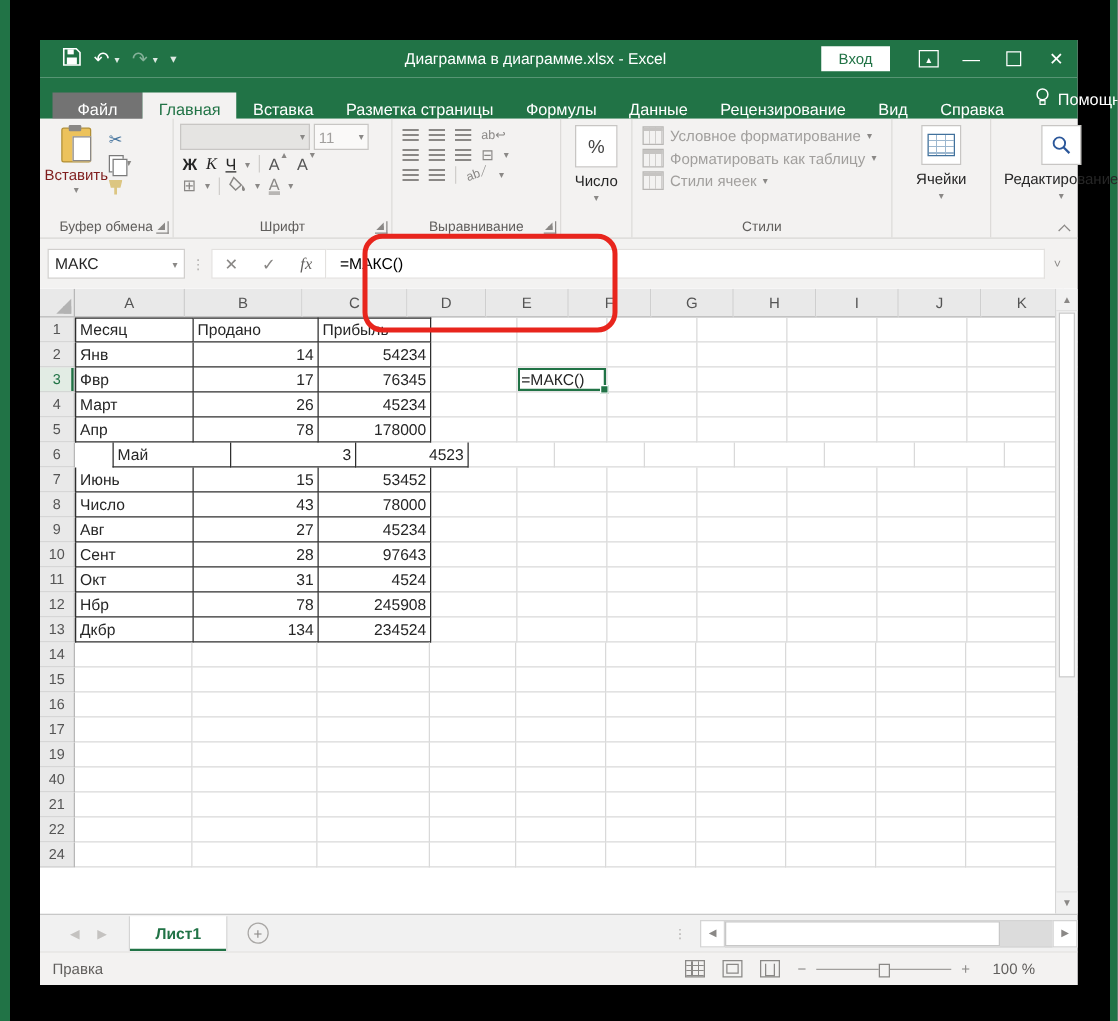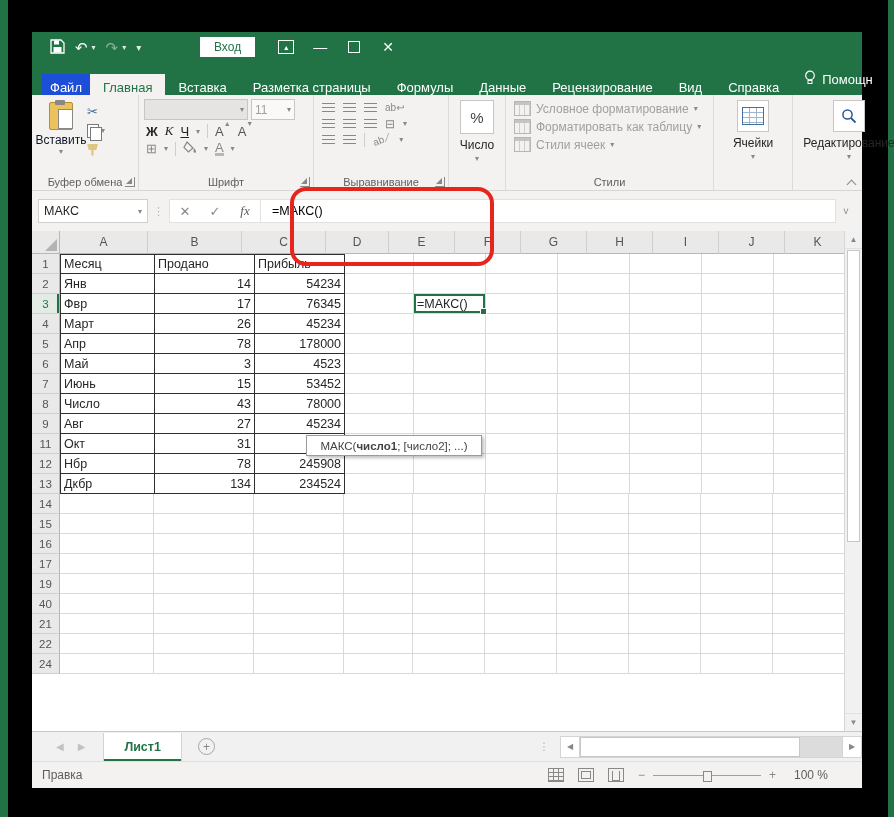--- a/index.html
+++ b/index.html
@@ -21,40 +21,40 @@
   .signin{background:#fff;color:#217346;font-size:12px;padding:3px 14px;margin-right:14px;}
   .winbtns{display:flex;align-items:center;gap:0;}
   .winbtn{width:34px;height:28px;display:flex;align-items:center;justify-content:center;font-size:14px;}
   .maxglyph{width:10px;height:10px;border:1px solid #fff;}
   .ribdisp{width:14px;height:12px;border:1px solid #fff;position:relative;font-size:8px;
            display:flex;align-items:center;justify-content:center;}
 
   
   .tabrow{height:33px;background:#217346;display:flex;align-items:flex-end;color:#fff;flex:none;padding-left:10px;}
   .rtab{padding:6px 13px 7px;font-size:13px;white-space:nowrap;}
-  .rtab.file{background:#1d4ed8;padding:6px 8px 7px;}
+  .rtab.file{background:#737373;padding:6px 20px 7px;}
   .rtab.active{background:#f3f2f1;color:#217346;}
   .tab-extra{display:flex;align-items:center;gap:6px;padding:6px 12px 7px;font-size:13px;}
 
   
   .ribbon{height:95px;background:#f3f2f1;border-bottom:1px solid #d8d6d4;display:flex;flex:none;position:relative;}
   .rgroup{position:relative;border-right:1px solid #dddbd9;flex:none;padding:3px 3px 16px;}
   .glabel{position:absolute;bottom:2px;left:0;right:0;text-align:center;font-size:11px;color:#605e5c;}
   .launcher{position:absolute;bottom:3px;right:3px;width:9px;height:9px;border-right:1px solid #8a8886;border-bottom:1px solid #8a8886;}
   .launcher:before{content:"";position:absolute;right:2px;bottom:2px;border:3px solid transparent;border-right-color:#8a8886;border-bottom-color:#8a8886;}
   .midgray{color:#8a8886;}
   .dd9{font-size:8px;color:#8a8886;}
 
   
   .g-clip{width:100px;display:flex;}
   .paste{width:52px;display:flex;flex-direction:column;align-items:center;padding-top:4px;}
   .clipicon{width:22px;height:26px;background:#ecc25c;border:1px solid #b18f35;border-radius:2px;position:relative;}
   .clipicon:before{content:"";position:absolute;left:5px;top:-3px;width:10px;height:5px;background:#8a8886;border-radius:1px;}
   .clipicon:after{content:"";position:absolute;left:8px;top:6px;width:13px;height:18px;background:#fff;border:1px solid #8a8886;}
-  .paste-lbl{font-size:12px;margin-top:3px;color:#0f172a;}
+  .paste-lbl{font-size:12px;margin-top:3px;color:#7f1d1d;}
   .smallcol{display:flex;flex-direction:column;gap:4px;padding-top:6px;}
   .sbtn{font-size:13px;line-height:14px;height:15px;display:flex;align-items:center;gap:2px;}
   .cut{color:#41719c;}
   .copyic{width:10px;height:12px;border:1px solid #7a7a7a;position:relative;background:#fff;}
   .copyic:before{content:"";position:absolute;left:2px;top:2px;width:10px;height:12px;border:1px solid #7a7a7a;background:#fff;}
   .brushic{width:11px;height:12px;background:#c9a227;clip-path:polygon(0 0,100% 0,85% 55%,60% 55%,60% 100%,40% 100%,40% 55%,15% 55%);opacity:.55;}
 
   
   .g-font{width:168px;}
   .combo{background:#faf9f8;border:1px solid #c8c6c4;height:19px;display:flex;align-items:center;
@@ -183,20 +183,21 @@
             <rect x="4" y="1.5" width="5" height="4" fill="#fff"></rect>
             <rect x="3.5" y="8" width="8" height="5.5" fill="#fff"></rect>
           </svg>
       </span>
       <span class="ic">↶</span>
         <span class="dd">▾</span>
       <span class="ic dim">↷</span>
         <span class="dd dim">▾</span>
       <span class="dd" style="font-size:10px;margin-left:0">▾</span>
     </div>
+    <div class="title-text">Диаграмма в диаграмме.xlsx  -  Excel</div>
     <div class="signin">Вход</div>
     <div class="winbtns">
       <div class="winbtn">
           <span class="ribdisp">▴</span>
         </div>
       <div class="winbtn">—</div>
       <div class="winbtn">
           <span class="maxglyph"></span>
         </div>
       <div class="winbtn">✕</div>
@@ -449,21 +450,21 @@
           <div class="gcell" style="width: 65px;"></div>
           <div class="gcell" style="width: 65px;"></div>
           <div class="gcell" style="width: 65px;"></div>
           <div class="gcell" style="width: 65px;"></div>
           <div class="gcell" style="width: 65px;"></div>
           <div class="gcell" style="width: 65px;"></div>
           <div class="gcell" style="width: 65px;"></div>
         </div>
         <div class="grow">
           <div class="rhdr">6</div>
-          <div class="gcell tbl left" style="width: 87px;">Май</div>
+          <div class="gcell tbl left" style="width: 87px; margin-left: 30px;">Май</div>
           <div class="gcell tbl num" style="width: 93px;">3</div>
           <div class="gcell tbl num" style="width: 83px;">4523</div>
           <div class="gcell" style="width: 62px;"></div>
           <div class="gcell" style="width: 65px;"></div>
           <div class="gcell" style="width: 65px;"></div>
           <div class="gcell" style="width: 65px;"></div>
           <div class="gcell" style="width: 65px;"></div>
           <div class="gcell" style="width: 65px;"></div>
           <div class="gcell" style="width: 65px;"></div>
           <div class="gcell" style="width: 65px;"></div>
@@ -504,20 +505,34 @@
           <div class="gcell" style="width: 62px;"></div>
           <div class="gcell" style="width: 65px;"></div>
           <div class="gcell" style="width: 65px;"></div>
           <div class="gcell" style="width: 65px;"></div>
           <div class="gcell" style="width: 65px;"></div>
           <div class="gcell" style="width: 65px;"></div>
           <div class="gcell" style="width: 65px;"></div>
           <div class="gcell" style="width: 65px;"></div>
         </div>
         <div class="grow">
+          <div class="rhdr">10</div>
+          <div class="gcell tbl left" style="width: 87px;">Сент</div>
+          <div class="gcell tbl num" style="width: 93px;">28</div>
+          <div class="gcell tbl num" style="width: 83px;">97643</div>
+          <div class="gcell" style="width: 62px;"></div>
+          <div class="gcell" style="width: 65px;"></div>
+          <div class="gcell" style="width: 65px;"></div>
+          <div class="gcell" style="width: 65px;"></div>
+          <div class="gcell" style="width: 65px;"></div>
+          <div class="gcell" style="width: 65px;"></div>
+          <div class="gcell" style="width: 65px;"></div>
+          <div class="gcell" style="width: 65px;"></div>
+        </div>
+        <div class="grow">
           <div class="rhdr">11</div>
           <div class="gcell tbl left" style="width: 87px;">Окт</div>
           <div class="gcell tbl num" style="width: 93px;">31</div>
           <div class="gcell tbl num" style="width: 83px;">4524</div>
           <div class="gcell" style="width: 62px;"></div>
           <div class="gcell" style="width: 65px;"></div>
           <div class="gcell" style="width: 65px;"></div>
           <div class="gcell" style="width: 65px;"></div>
           <div class="gcell" style="width: 65px;"></div>
           <div class="gcell" style="width: 65px;"></div>
@@ -676,23 +691,20 @@
           <div class="gcell" style="width: 65px;"></div>
           <div class="gcell" style="width: 65px;"></div>
           <div class="gcell" style="width: 65px;"></div>
           <div class="gcell" style="width: 65px;"></div>
         </div>
       </div>
     <div class="vscroll">
       <div class="vs-btn">▲</div>
       <div class="vs-thumb"></div>
       <div class="vs-btn bottom">▼</div>
-    </div>
-    <div class="fn-tip">
-      <span><span>МАКС(</span><b>число1</b><span>; [число2]; ...)</span></span>
     </div>
   </div>
 
   <div class="redbox" style="position:absolute;"></div>
 
   <div class="sheettabs">
     <div class="navarrows">
       <span>◀</span>
       <span>▶</span>
     </div>

